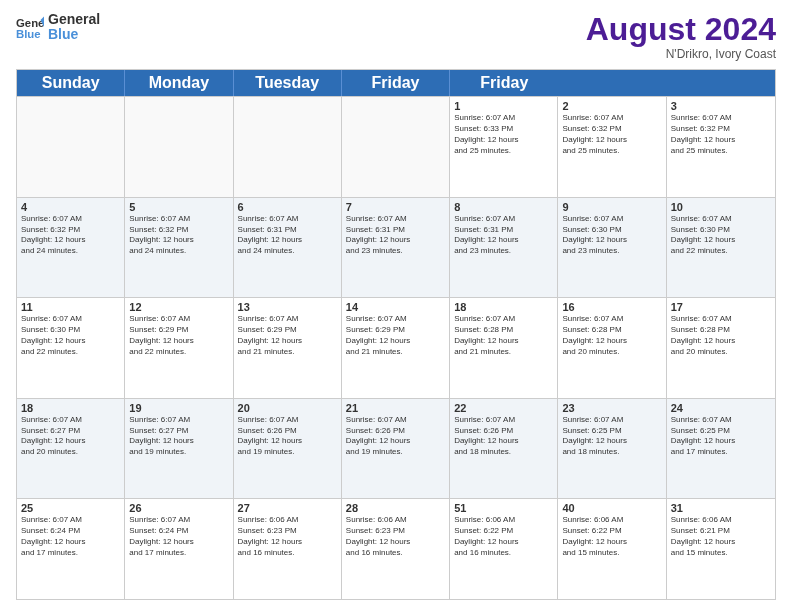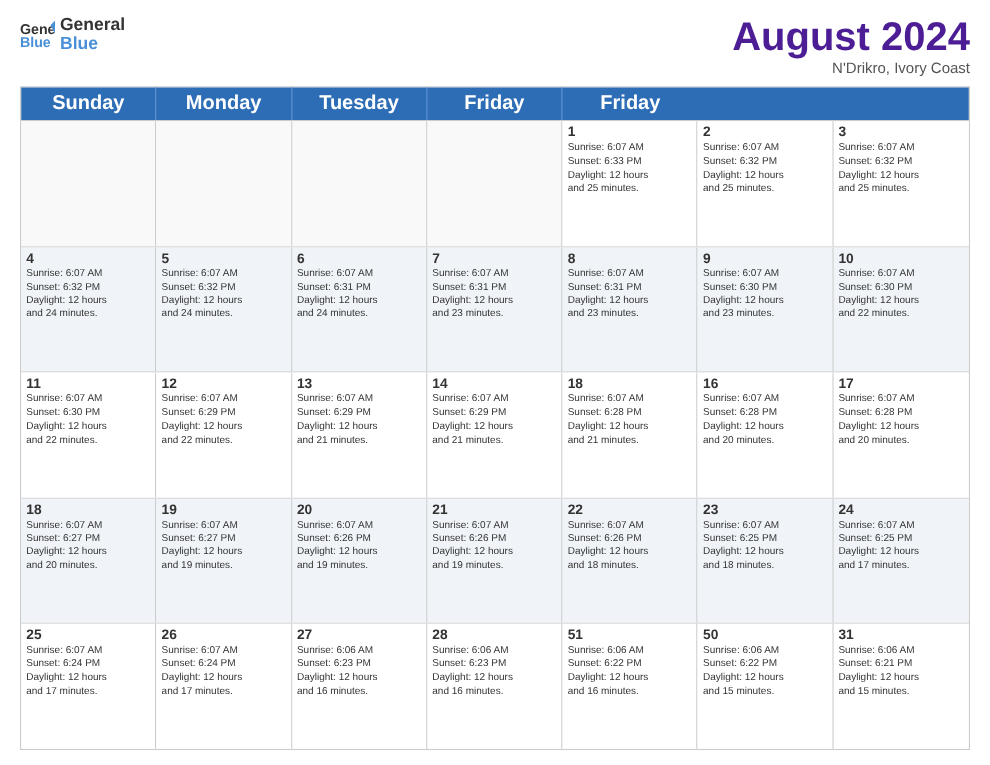--- a/index.html
+++ b/index.html
@@ -342,21 +342,21 @@
 and 16 minutes.</div>
           </div>
           <div class="cal-cell">
             <span class="day-num">51</span>
             <div class="cell-text" style="white-space: pre-line;">Sunrise: 6:06 AM
 Sunset: 6:22 PM
 Daylight: 12 hours
 and 16 minutes.</div>
           </div>
           <div class="cal-cell">
-            <span class="day-num">50</span>
+            <span class="day-num">40</span>
             <div class="cell-text" style="white-space: pre-line;">Sunrise: 6:06 AM
 Sunset: 6:22 PM
 Daylight: 12 hours
 and 15 minutes.</div>
           </div>
           <div class="cal-cell">
             <span class="day-num">31</span>
             <div class="cell-text" style="white-space: pre-line;">Sunrise: 6:06 AM
 Sunset: 6:21 PM
 Daylight: 12 hours

